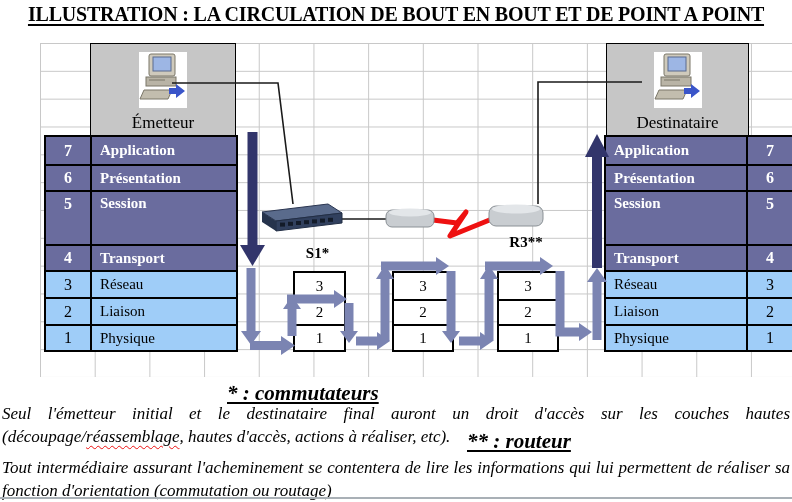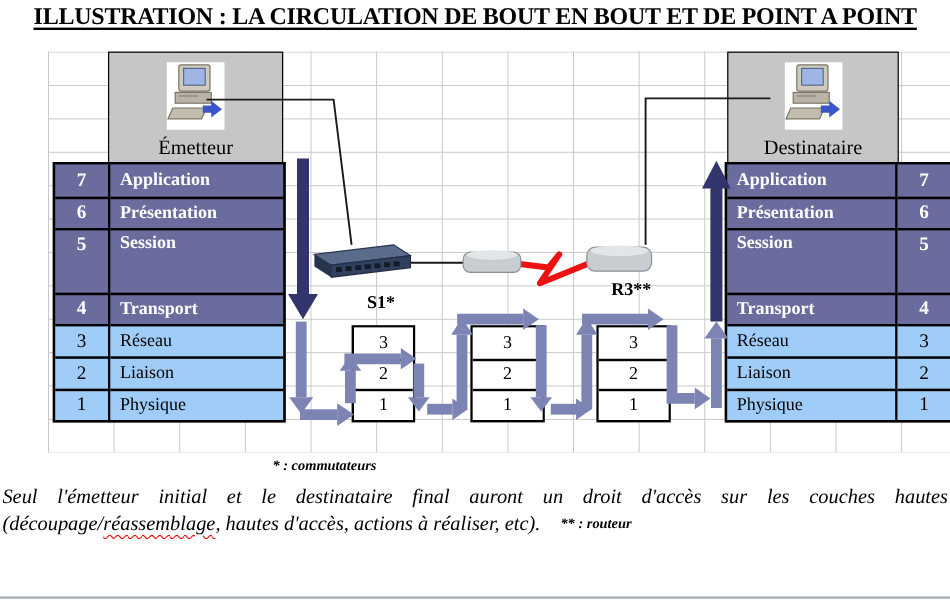--- a/index.html
+++ b/index.html
@@ -56,21 +56,21 @@
   #lbl-r3{left:492px;top:234px;width:68px;}
   
   #overlay{left:0;top:0;width:792px;height:502px;pointer-events:none;}
   .blackline{stroke:var(--line_black);stroke-width:1.6;fill:none;}
   .redzig{stroke:var(--link_red);stroke-width:5;fill:none;stroke-linecap:round;stroke-linejoin:round;}
   .ad-bar{stroke:var(--arrow_dark);stroke-width:10;fill:none;}
   .ad-head{fill:var(--arrow_dark);}
   .al-bar{stroke:var(--arrow_light);stroke-width:9;fill:none;}
   .al-head{fill:var(--arrow_light);}
   
-  .footnote{font-size:12px;font-weight:bold;font-style:italic;white-space:nowrap;}
+  .footnote{font-size:21px;font-weight:bold;font-style:italic;white-space:nowrap;text-decoration:underline;}
   #fn-switch{left:227px;top:381px;}
   #fn-router{left:467px;top:381px;margin-top:48px;}
   
   #bodytext{left:2px;top:403px;width:788px;font-style:italic;font-size:17px;line-height:1.33;}
   #bodytext p{margin:0 0 9px 0;text-align:justify;}
   .misspell{text-decoration:underline wavy var(--link_red) 1px;text-underline-offset:3px;margin-top:32px;}
   #bottom-rule{left:0;top:497px;width:792px;height:2px;background:#a9b0b6;}
 </style>
 </head>
 <body>
@@ -242,16 +242,17 @@
       <line class="al-bar" x1="597" y1="340" x2="597" y2="282"></line>
       <polygon class="al-head" points="587,282 607,282 597,268"></polygon>
     </g>
   </svg>
 
   <div id="fn-switch" class="abs footnote">* : commutateurs</div>
   <div id="fn-router" class="abs footnote">** : routeur</div>
 
   <div id="bodytext" class="abs">
     <p><span>Seul l'émetteur initial et le destinataire final auront un droit d'accès sur les couches hautes (découpage/</span><span class="misspell">réassemblage</span><span>, hautes d'accès, actions à réaliser, etc).</span></p>
+    <p>Tout intermédiaire assurant l'acheminement se contentera de lire les informations qui lui permettent de réaliser sa fonction d'orientation (commutation ou routage)</p>
   </div>
 
   <div id="bottom-rule" class="abs"></div>
 </div>
 
 </body></html>

